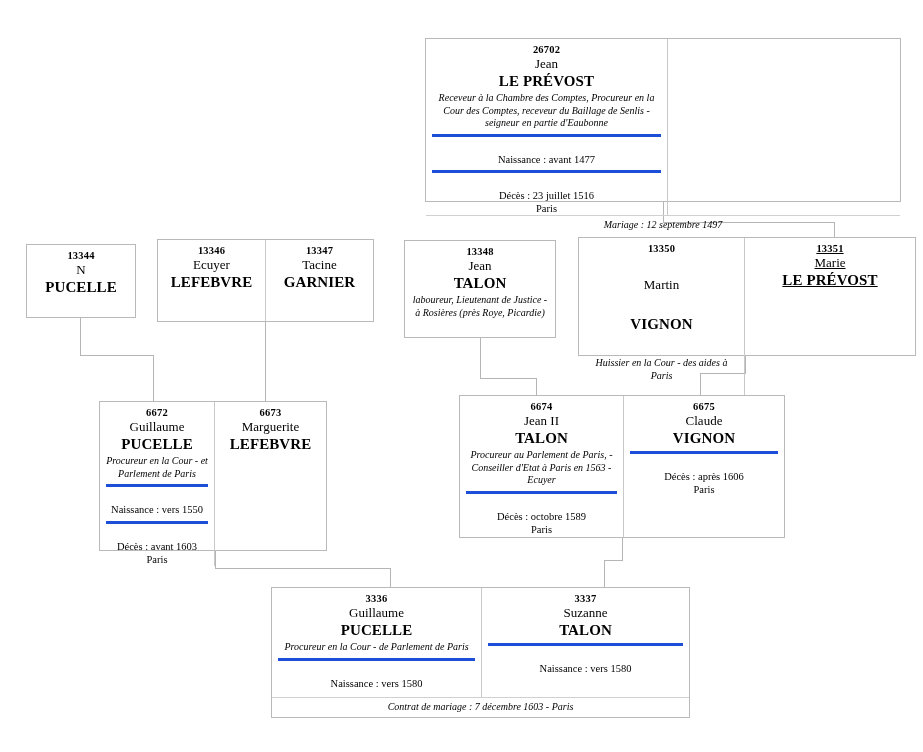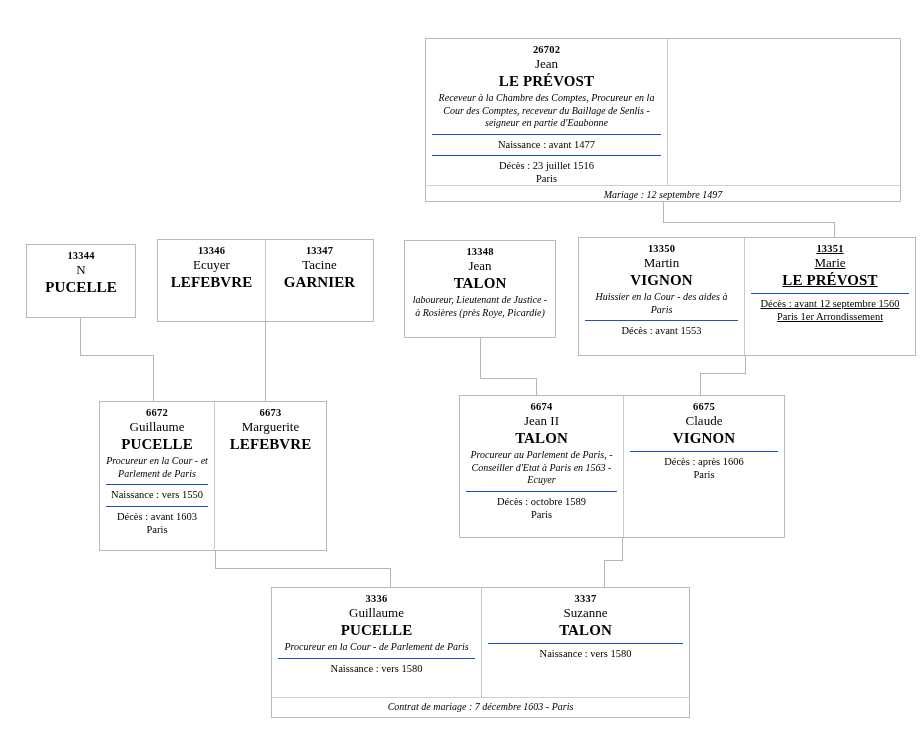--- a/index.html
+++ b/index.html
@@ -61,23 +61,23 @@
   }
   .occupation {
     font-style: italic;
     font-size: 10px;
     line-height: 1.26;
     margin-top: 2px;
   }
   .evt {
     font-size: 10.5px;
     line-height: 1.25;
-    border-top: 1px solid #1d4ed8;
+    border-top: 3px solid #1d4ed8;
     margin-top: 4px;
-    padding-top: 3px;
+    padding-top: 16px;
   }
   .spacer { flex: 1 1 auto; }
 
   .union {
     font-style: italic;
     font-size: 10px;
     text-align: center;
     border-top: 1px solid #d0d0d0;
     padding: 3px 4px 4px 4px;
     line-height: 1.2;
@@ -174,34 +174,32 @@
         <div class="given">Jean</div>
         <div class="surname">TALON</div>
         <div class="occupation">laboureur, Lieutenant de Justice - à Rosières (près Roye, Picardie)</div>
         <div class="spacer"></div>
       </div>
     </div>
   </div>
 
   <div class="fambox" style="left:578px; top:237px; width:338px; height:119px;">
     <div class="spouses">
-      <div class="person left" style="width:166px;">
+      <div class="person left" style="width:166px;gap:22px;">
         <div class="pid">13350</div>
         <div class="given">Martin</div>
         <div class="surname">VIGNON</div>
         <div class="occupation">Huissier en la Cour - des aides à Paris</div>
         <div class="evt" style="white-space:pre-line;">Décès : avant 1553</div>
         <div class="spacer"></div>
       </div>
       <div class="person solo" style="width:170px;text-decoration:underline;">
         <div class="pid">13351</div>
         <div class="given">Marie</div>
         <div class="surname">LE PRÉVOST</div>
-        <div class="evt" style="white-space:pre-line;">Décès : avant 12 septembre 1560
-Paris 1er Arrondissement</div>
         <div class="spacer"></div>
       </div>
     </div>
 
   </div>
 
   <div class="fambox" style="left:99px; top:401px; width:228px; height:150px;">
     <div class="spouses">
       <div class="person left" style="width:115px;">
         <div class="pid">6672</div>

